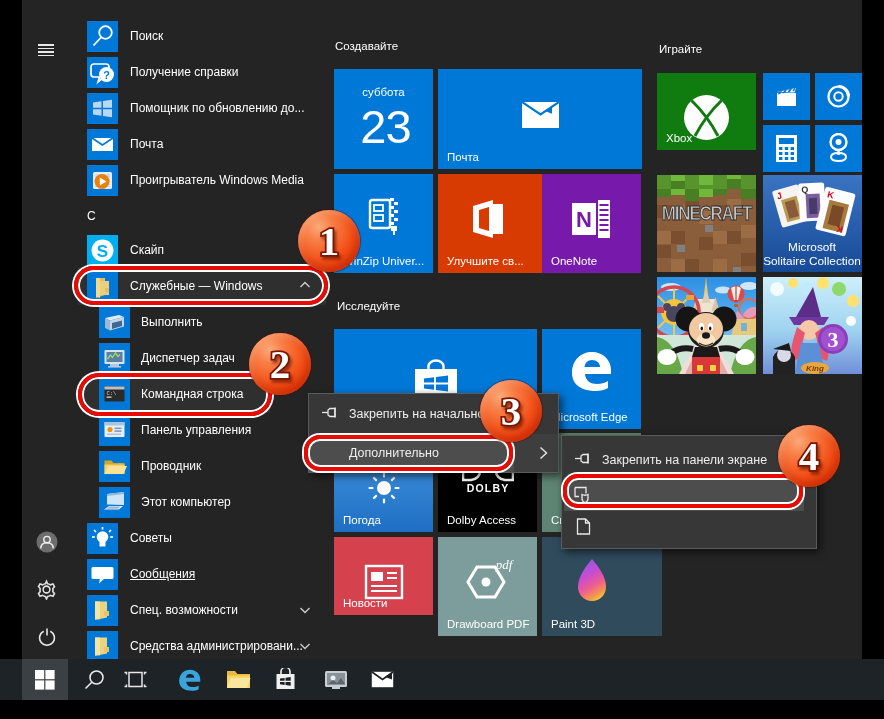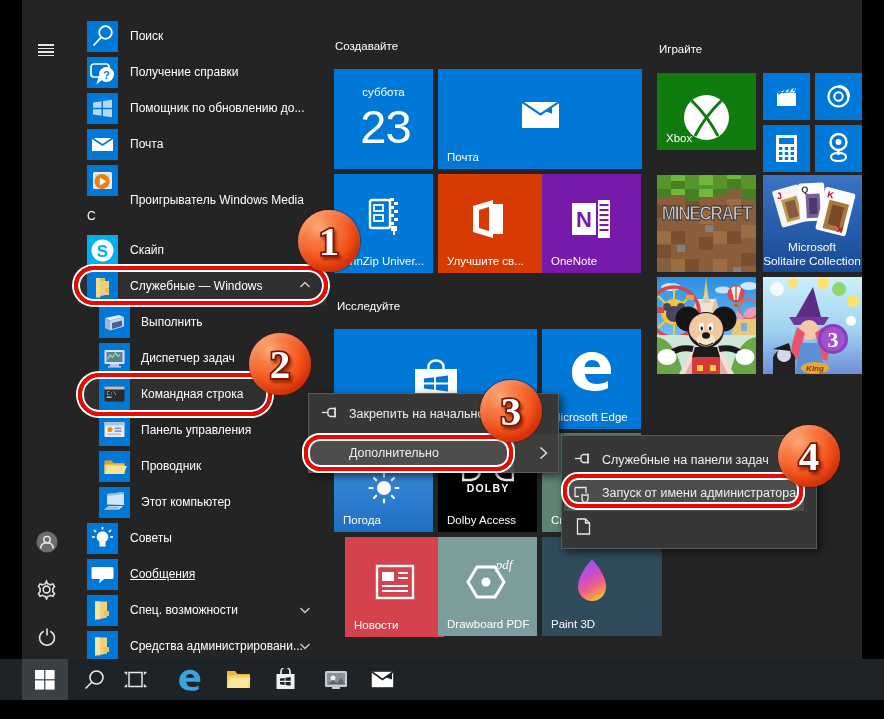--- a/index.html
+++ b/index.html
@@ -98,21 +98,21 @@
 <div class="itext" style="left:130px;top:129px;">Почта</div>
 
 <div class="ic" style="left:87px;top:165px;">
  <svg width="31" height="31" viewBox="0 0 31 31">
       <rect x="6" y="7" width="19" height="17" rx="1.5" fill="#e8eef5"></rect>
       <rect x="8" y="9" width="15" height="13" fill="#cddcee"></rect>
       <circle cx="15" cy="16.5" r="7.5" fill="#e8820c"></circle>
       <path d="M12.8,12.5 l6.5,4 -6.5,4 z" fill="#fff"></path>
     </svg>
 </div>
-<div class="itext" style="left:130px;top:165px;margin-top:20px;">Проигрыватель Windows Media</div>
+<div class="itext" style="left:130px;top:165px;">Проигрыватель Windows Media</div>
 
 <div class="hdr" style="left:87px;top:209px;font-size:12px;">С</div>
 
 <div class="ic" style="left:87px;top:235px;background:#00AFF0;">
  <svg width="31" height="31" viewBox="0 0 31 31">
       <circle cx="15.5" cy="15.5" r="11" fill="#fff"></circle>
       <text x="15.5" y="22" font-size="17" font-weight="bold" fill="#00AFF0" text-anchor="middle">S</text>
     </svg>
 </div>
 <div class="itext" style="left:130px;top:235px;">Скайп</div>
@@ -353,21 +353,21 @@
   <path d="M51,1 v18 h-8 c-12,-1 -12,-17 0,-18 z" fill="none" stroke="#fff" stroke-width="2.6"></path>
   <text x="26" y="31" text-anchor="middle" font-size="10.5" font-weight="bold" fill="#fff" letter-spacing="1.2">DOLBY</text>
     </svg>
  <div class="lbl">Dolby Access</div>
 </div>
 
 <div class="tile" style="left:542px;top:433px;width:99px;height:99px;background:#5E8573;">
  <div class="lbl">Сканер</div>
 </div>
 
-<div class="tile" style="left:345px;top:537px;width:99px;height:100px;background:#D5424D;">
+<div class="tile" style="left:334px;top:537px;width:99px;height:78px;background:#D5424D;">
  <svg style="position:absolute;left:30px;top:27px;" width="40" height="36" viewBox="0 0 40 36">
   <rect x="2" y="2" width="36" height="32" fill="none" stroke="#fff" stroke-width="2.4"></rect>
   <rect x="7" y="8" width="12" height="9" fill="#fff"></rect>
   <g stroke="#fff" stroke-width="2">
         <line x1="23" y1="9" x2="33" y2="9"></line>
         <line x1="23" y1="14" x2="33" y2="14"></line>
         <line x1="7" y1="22" x2="33" y2="22"></line>
         <line x1="7" y1="27" x2="33" y2="27"></line>
       </g>
     </svg>
@@ -673,29 +673,28 @@
     </svg>
 </div>
 <div class="menubox" style="left:561px;top:435px;width:256px;height:114px;">
  <svg style="position:absolute;left:13px;top:17px;" width="17" height="15" viewBox="0 0 17 15">
       <g stroke="#e8e8e8" stroke-width="1.3" fill="none">
         <path d="M8,1.5 h5 v8 h-5 l-2,-1.5 v-5 z"></path>
         <line x1="13" y1="0.5" x2="13" y2="10.5"></line>
         <line x1="0" y1="5.5" x2="6" y2="5.5"></line>
       </g>
     </svg>
- <div class="mitem" style="left:40px;top:17px;">Служебные на панели задач</div>
+ <div class="mitem" style="left:40px;top:17px;">Закрепить на панели экране</div>
  <div style="position:absolute;left:2px;top:41px;width:240px;height:34px;background:#4d4d4d;"></div>
  <svg style="position:absolute;left:12px;top:50px;" width="19" height="17" viewBox="0 0 19 17">
       <g stroke="#e8e8e8" stroke-width="1.3" fill="none">
         <path d="M1,1.5 h11 v6 M5,10.5 H1 v-9"></path>
         <path d="M8,8.5 c2,1 4,1 6,0 v4 c0,2-1.5,3.5-3,4 -1.5-.5-3-2-3-4 z"></path>
       </g>
     </svg>
- <div class="mitem" style="left:40px;top:50px;">Запуск от имени администратора</div>
  <svg style="position:absolute;left:14px;top:82px;" width="15" height="17" viewBox="0 0 15 17">
       <path d="M1.5,1 h8 l4,4 v11 h-12 z" fill="none" stroke="#e8e8e8" stroke-width="1.3"></path>
       <path d="M9.5,1 v4 h4" fill="none" stroke="#e8e8e8" stroke-width="1.3"></path>
     </svg>
 </div>
 
 <div class="hl" style="left:74px;top:266px;width:254px;height:39px;"></div>
 <div class="hl" style="left:78px;top:373px;width:194px;height:43px;"></div>
 <div class="hl" style="left:304px;top:435px;width:209px;height:36px;border-radius:16px;"></div>
 <div class="hl" style="left:563px;top:474px;width:240px;height:34px;border-radius:15px;"></div>

